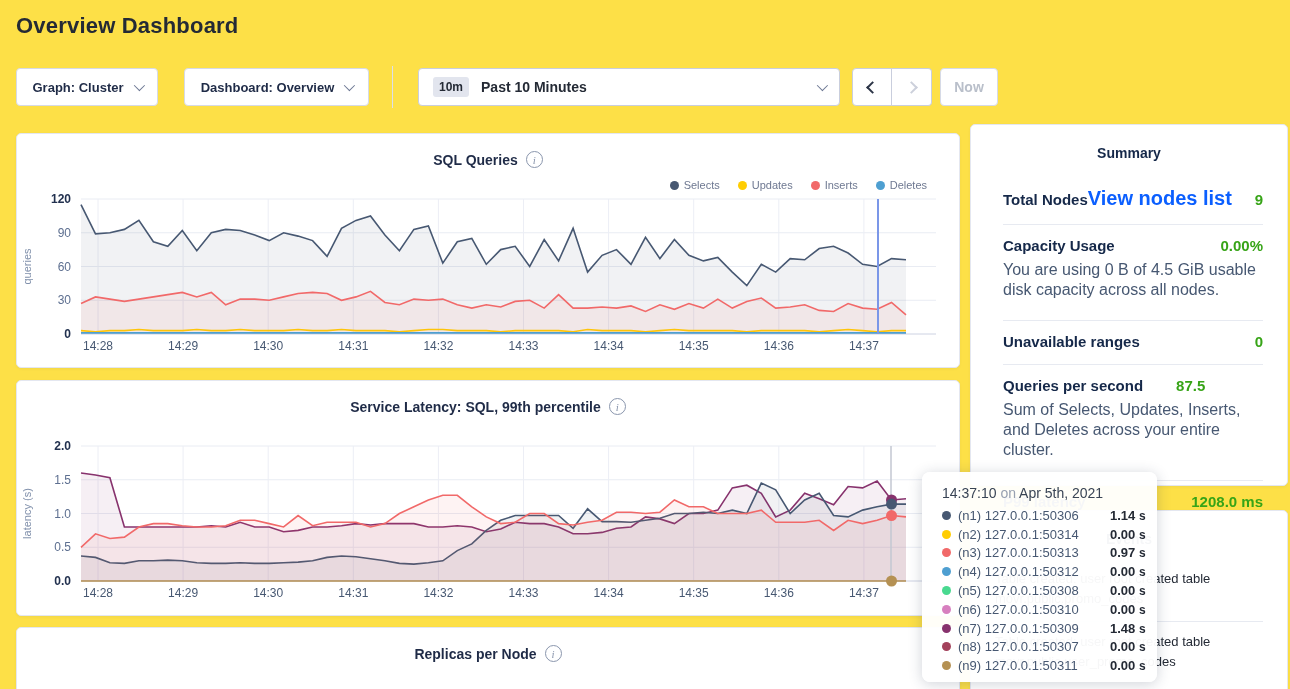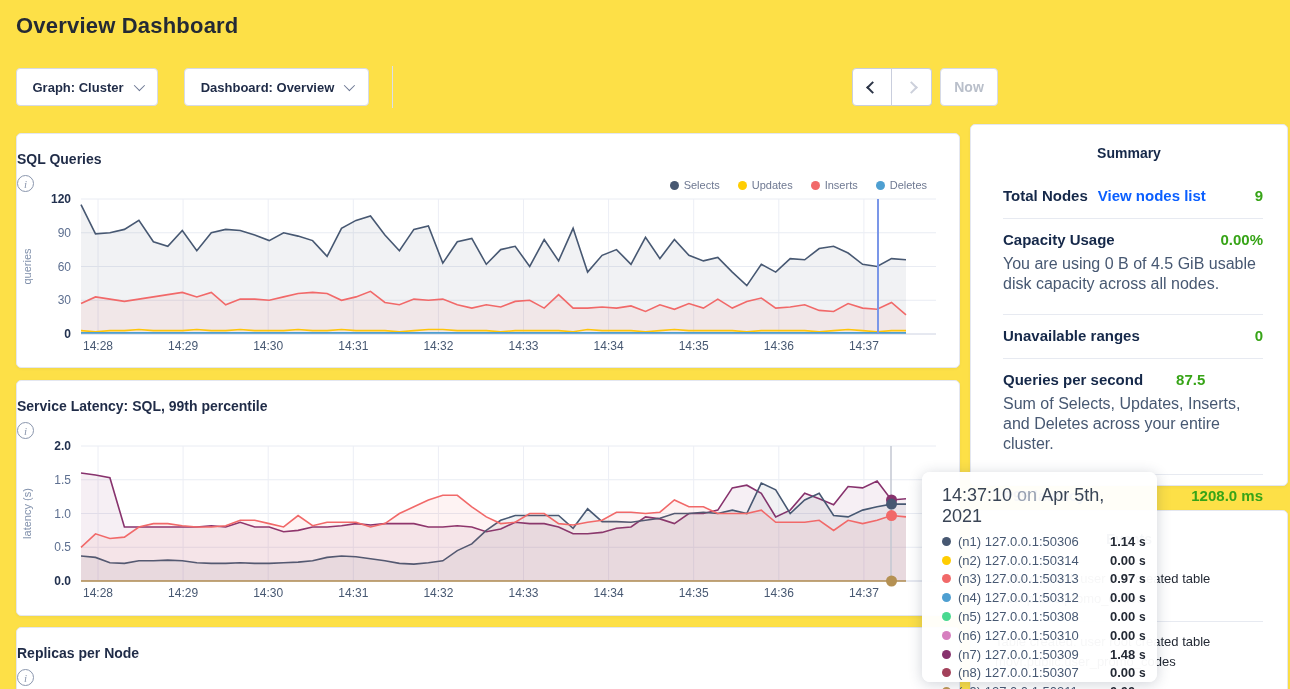--- a/index.html
+++ b/index.html
@@ -30,50 +30,50 @@
     font-size:14px; font-weight:700; color:#b9bfca; display:flex; align-items:center; justify-content:center; cursor:default; }
 
   
   .card { position:absolute; background:#fff; border:1px solid #e4e7f0; border-radius:5px; box-shadow:0 1px 3px rgba(56,76,108,.06); }
   .card-sql      { left:16px; top:133px; width:944px; height:235px; }
   .card-latency  { left:16px; top:380px; width:944px; height:236px; }
   .card-replicas { left:16px; top:627px; width:944px; height:120px; }
   .card-summary  { left:970px; top:124px; width:318px; height:362px; }
   .card-events   { left:970px; top:510px; width:318px; height:240px; }
 
-  .chart-title-row { position:absolute; left:0; right:0; top:17px; display:flex; align-items:flex-start; justify-content:center; gap:8px;flex-direction:column; }
+  .chart-title-row { position:absolute; left:0; right:0; top:17px; display:flex; align-items:flex-end; justify-content:center; gap:8px; }
   .chart-title { font-size:14px; font-weight:700; color:#1f2b47; }
   .info-icon { width:17px; height:17px; border:1px solid #8a96ad; border-radius:50%; color:#8a96ad; font-size:11px; font-style:italic;
     font-family:"Liberation Serif",serif; display:flex; align-items:center; justify-content:center; cursor:pointer; }
   .legend { position:absolute; right:32px; top:45px; display:flex; gap:18px; }
   .legend-item { display:flex; align-items:center; gap:5px; font-size:11px; color:#6e7891; cursor:pointer; }
   .legend-dot { width:9px; height:9px; border-radius:50%; }
   .chart-svg { position:absolute; left:0; top:48px; }
 
   
   .panel-heading { text-align:center; font-size:14px; font-weight:700; color:#152849; padding-top:20px; }
   .summary-body { padding:14px 24px 0 32px; }
   .srow { display:flex; align-items:baseline; padding:12px 0 4px 0; }
   .srow .slabel { font-size:15px; font-weight:700; color:#152849; }
-  .srow .slink { font-size:15px; font-weight:700; margin-left:10px; cursor:pointer; }
+  .srow .slink { font-size:20px; font-weight:700; margin-left:0; cursor:pointer; }
   .srow .svalue { margin-left:auto; font-size:15px; font-weight:700; }
   .ssub { font-size:16px; color:#475872; line-height:20px; padding:2px 0 10px 0; }
   .sdiv { border-top:1px solid #e7eaf1; margin-top:10px; }
   .srow-wrap:first-child .sdiv { display:none; }
 
   
   .events-body { padding:12px 24px 0 24px; }
   .event-item { padding:10px 0 12px 0; }
   .event-line { font-size:13px; color:#242a35; line-height:20px; white-space:nowrap; }
   .event-div { border-top:1px solid #e7eaf1; }
 
   
   .tooltip { position:absolute; left:922px; top:472px; width:235px; height:210px; background:rgba(255,255,255,.96);
     border-radius:8px; box-shadow:0 2px 14px rgba(40,55,80,.22); padding:13px 16px 10px 20px; z-index:50; }
-  .tt-head { font-size:18px; color:#394455; margin-bottom:5px; }
+  .tt-head { font-size:14px; color:#394455; margin-bottom:5px; }
   .tt-head .tt-on { color:#97a0b1; }
   .tt-row { display:grid; grid-template-columns:16px 152px auto; align-items:center; height:18.8px; font-size:13px; }
   .tt-dot { width:9px; height:9px; border-radius:50%; }
   .tt-name { color:#475872; white-space:nowrap; }
   .tt-val { font-weight:700; color:#242a35; white-space:nowrap; }
   .tt-val .tt-unit { font-weight:700; font-size:12px; }
 </style>
 </head>
 <body>
 
@@ -83,20 +83,25 @@
 
   <div class="toolbar-btn" style="left:184px; width:185px;">
     <span>Dashboard: Overview</span>
     <span class="caret"></span>
   </div>
   <div class="toolbar-btn" style="left:16px; width:142px;">
     <span>Graph: Cluster</span>
     <span class="caret"></span>
   </div>
   <div class="vdivider"></div>
+  <div class="timepicker">
+    <span class="time-badge">10m</span>
+    <span class="time-label">Past 10 Minutes</span>
+    <span class="caret"></span>
+  </div>
   <div class="nav-group">
     <div class="nav-btn prev">
         <span class="chev left"></span>
       </div>
     <div class="nav-btn next">
         <span class="chev right"></span>
       </div>
   </div>
   <div class="now-btn">Now</div>
 

